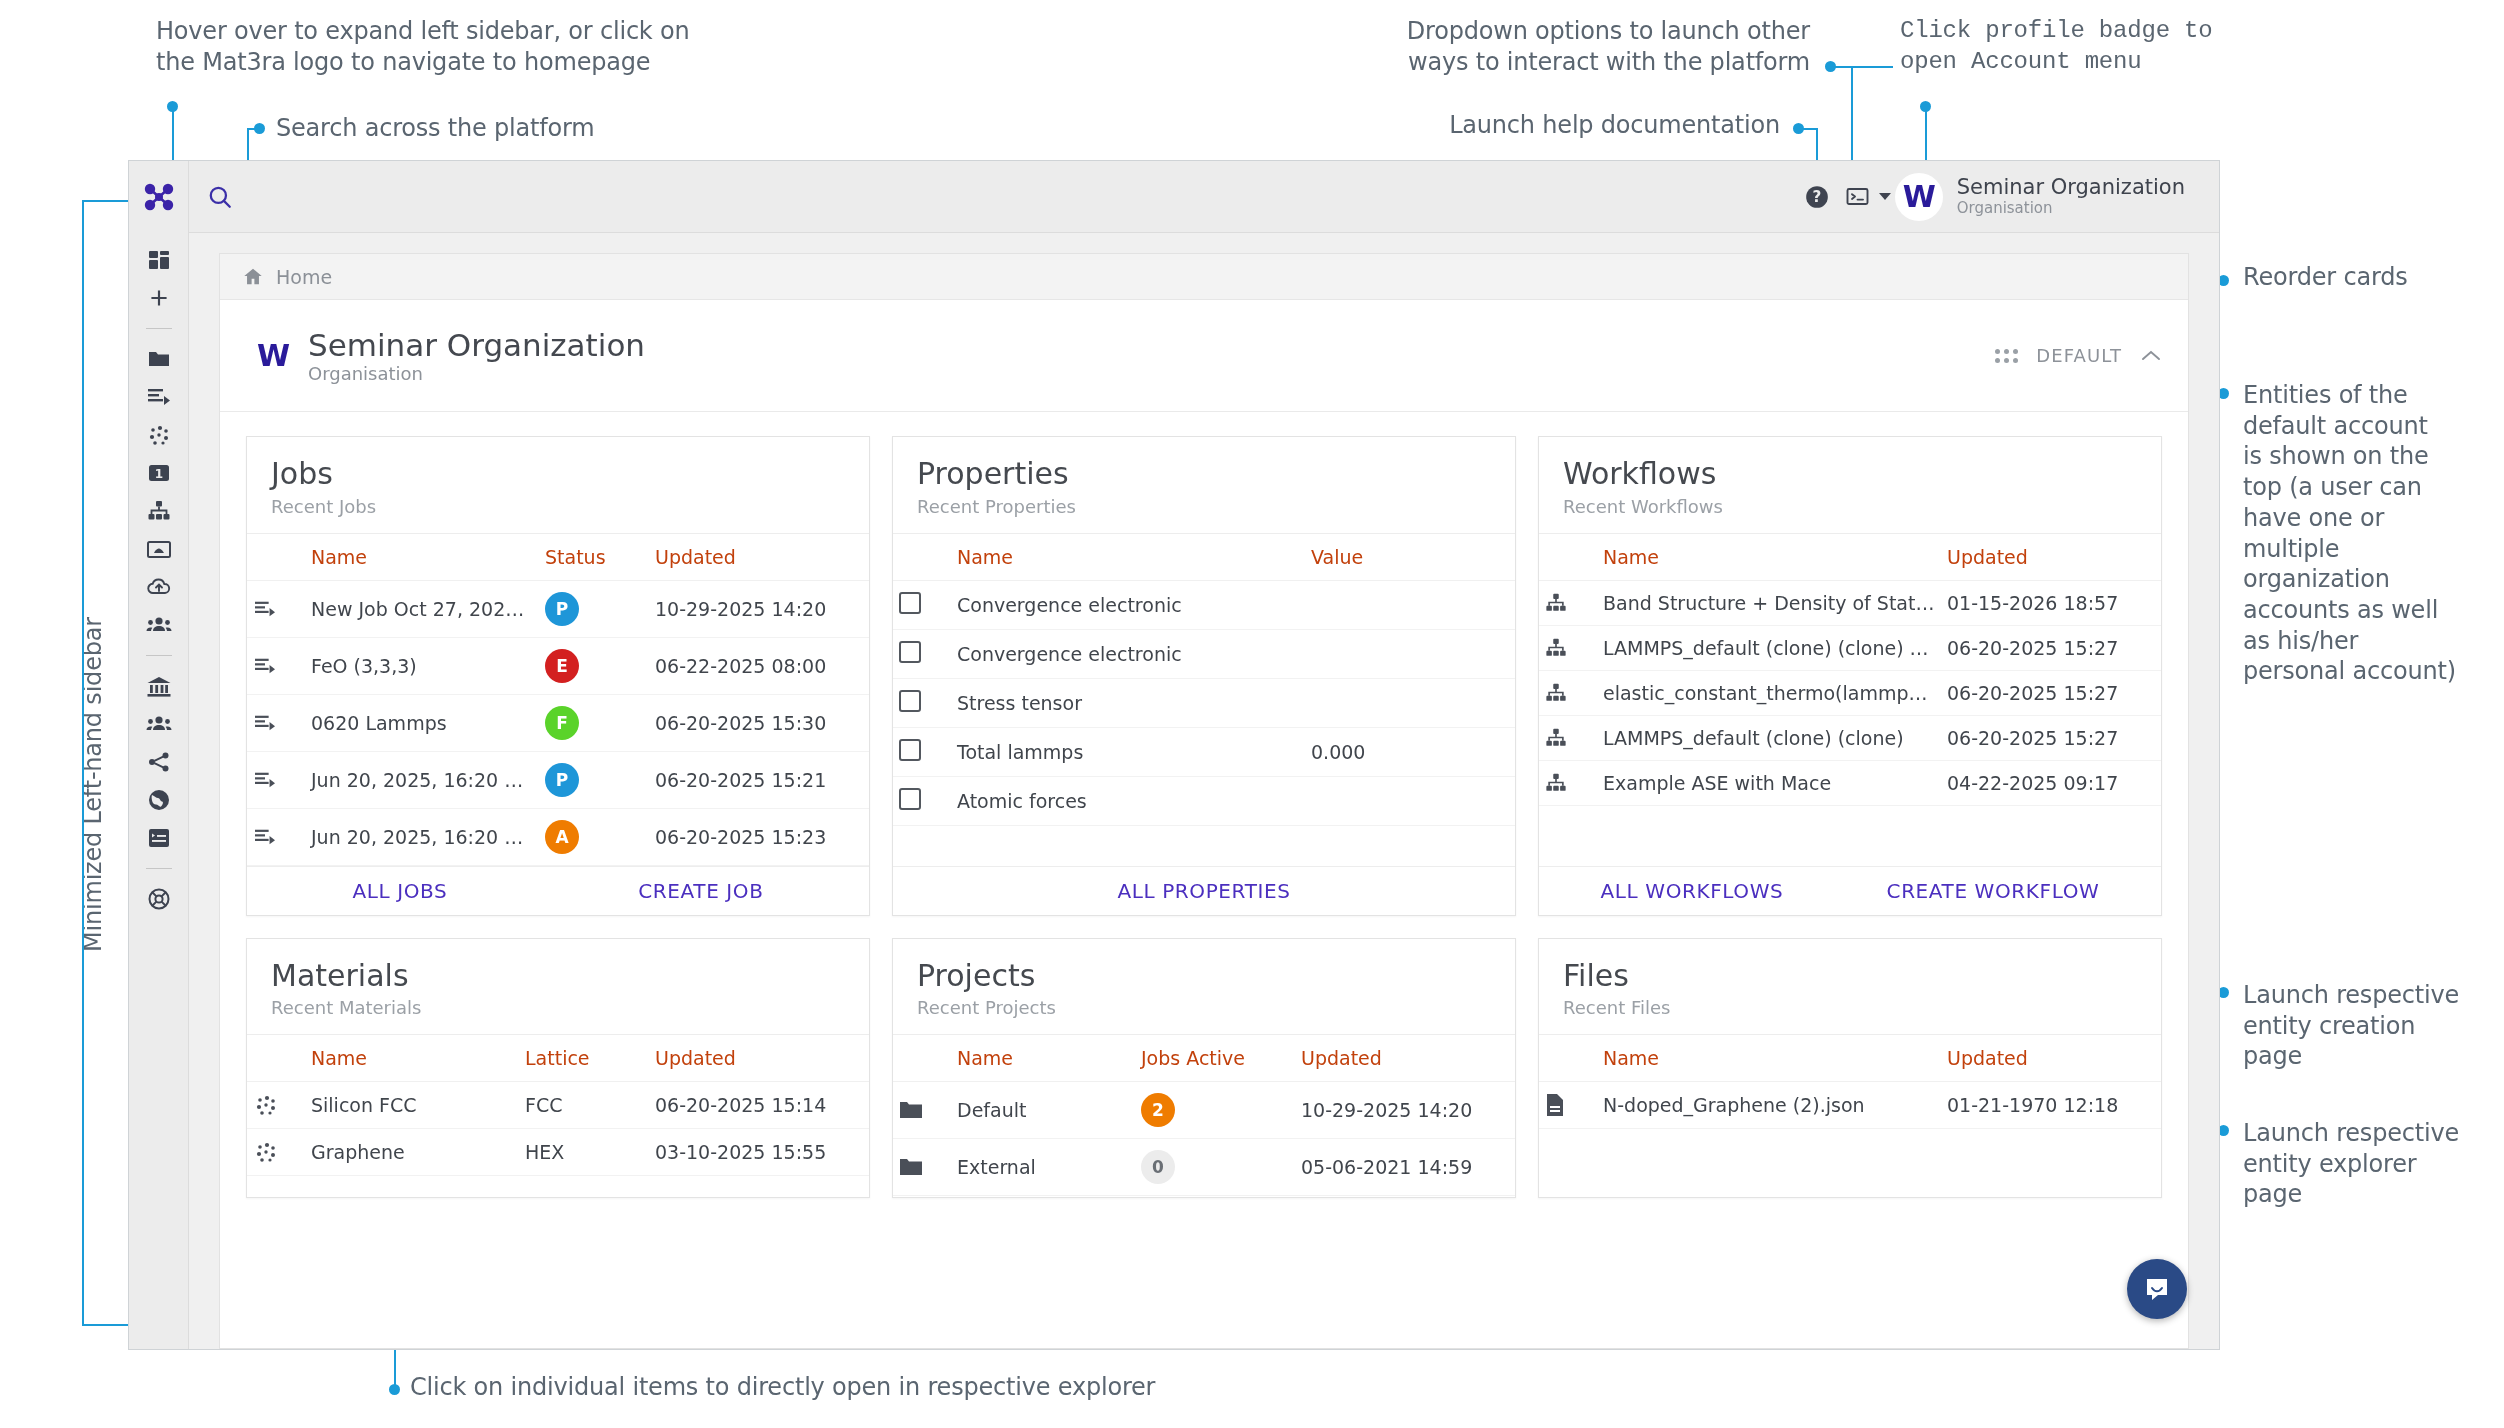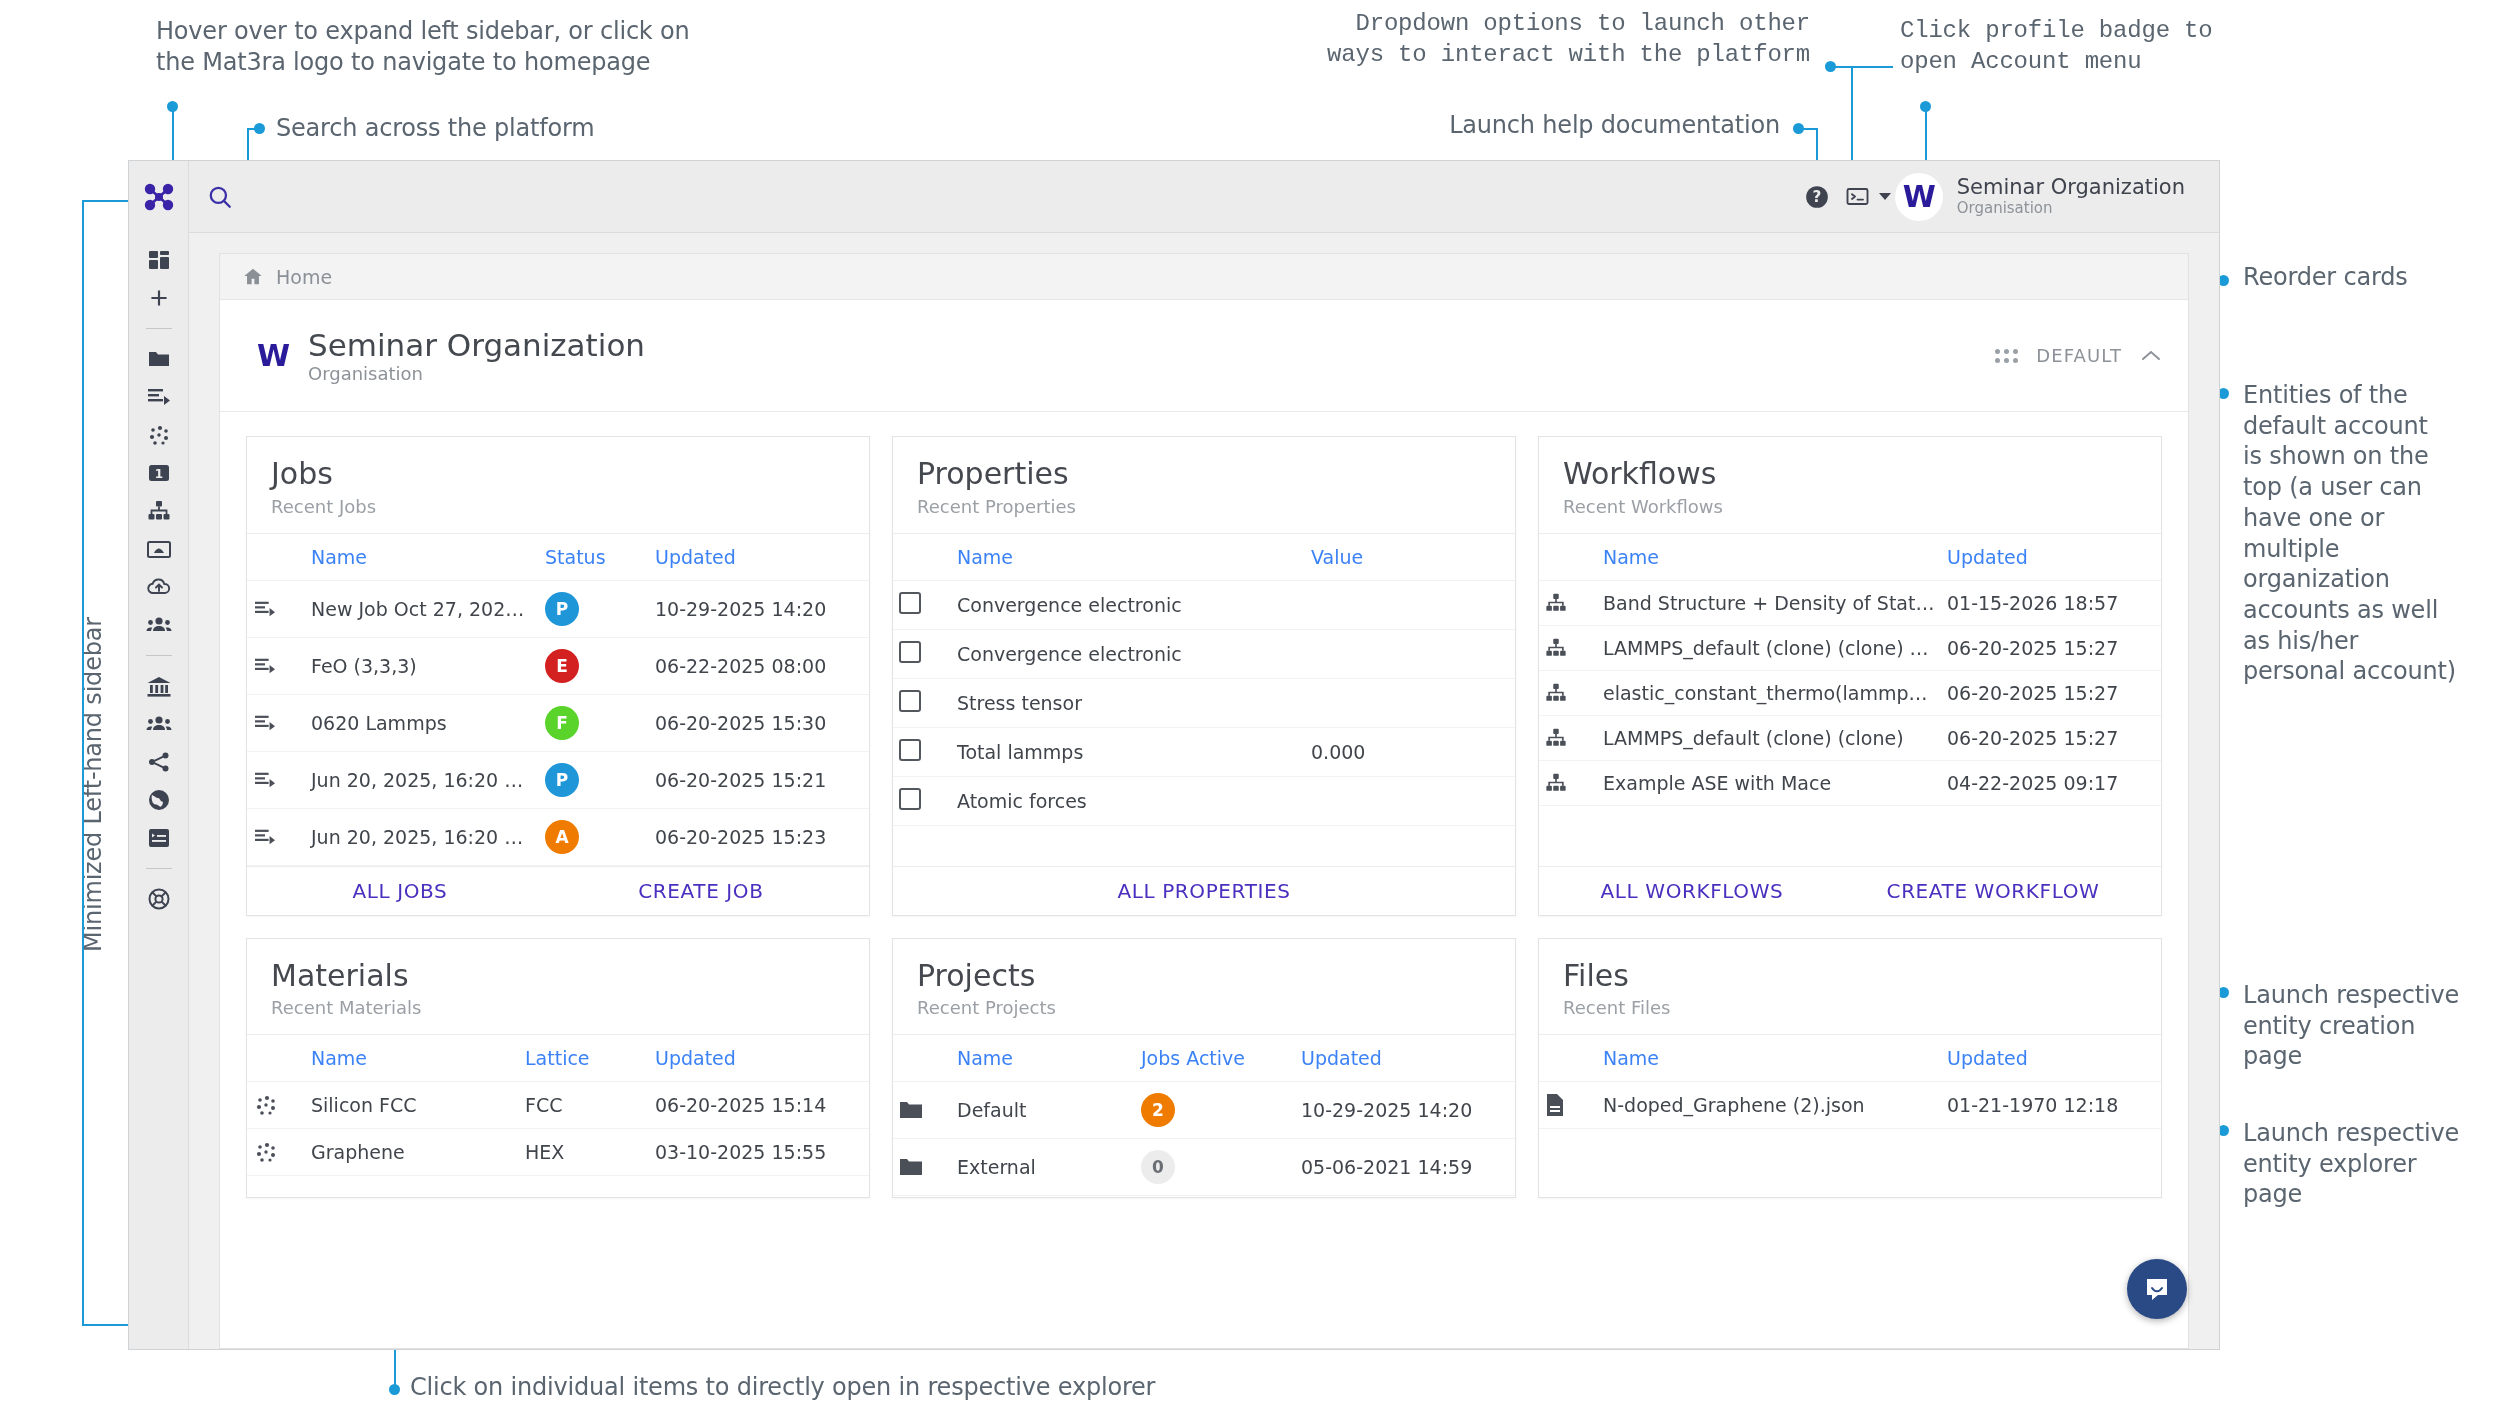--- a/index.html
+++ b/index.html
@@ -124,21 +124,21 @@
   .card {
     background: #fff; border: 1px solid #e3e3e3;
     display: flex; flex-direction: column;
     box-shadow: 0 1px 2px rgba(0,0,0,0.045);
   }
   .card-head { padding: 20px 24px 16px 24px; border-bottom: 1px solid #ededed; }
   .card-title { font-size: 30px; color: #45494f; font-family:"DejaVu Sans",sans-serif; line-height:1.15; }
   .card-sub { font-size: 18px; color: #9ba0a6; font-family:"DejaVu Sans",sans-serif; margin-top: 4px; }
   table.t { width: 100%; border-collapse: collapse; table-layout: fixed; }
   table.t th {
-    font-weight: 400; color: #3b82f6; font-size: 19px; text-align: left;
+    font-weight: 400; color: #c2410c; font-size: 19px; text-align: left;
     padding: 12px 6px; font-family:"DejaVu Sans",sans-serif;
     border-bottom: 1px solid #f0f0f0;
   }
   table.t td {
     padding: 11px 6px; font-size: 19px; color: #40454c;
     font-family:"DejaVu Sans",sans-serif;
     border-bottom: 1px solid #f2f2f2;
     white-space: nowrap; overflow: hidden; text-overflow: ellipsis;
   }
   td.ic, th.ic { width: 54px; padding-left: 18px; padding-right: 0; }
@@ -177,21 +177,21 @@
   <div class="anno" style="left:156px; top:16px; width:620px;">Hover over to expand left sidebar, or click on
 the Mat3ra logo to navigate to homepage</div>
   <div class="dot" style="left:167px; top:101px;"></div>
   <div class="lead v" style="left:172px; top:106px; height:56px;"></div>
 
   <div class="anno" style="left:276px; top:113px;">Search across the platform</div>
   <div class="dot" style="left:254px; top:123px;"></div>
   <div class="lead h" style="left:247px; top:128px; width:12px;"></div>
   <div class="lead v" style="left:247px; top:128px; height:34px;"></div>
 
-  <div class="anno rt" style="left:1230px; top:9px; width:580px;font-family:Liberation Mono, monospace;">Dropdown options to launch other
+  <div class="anno rt" style="left:1230px; top:16px; width:580px;">Dropdown options to launch other
 ways to interact with the platform</div>
   <div class="dot" style="left:1825px; top:61px;"></div>
   <div class="lead h" style="left:1833px; top:66px; width:60px;"></div>
   <div class="lead v" style="left:1851px; top:66px; height:96px;"></div>
 
   <div class="anno rt" style="left:1180px; top:110px; width:600px;">Launch help documentation</div>
   <div class="dot" style="left:1793px; top:123px;"></div>
   <div class="lead h" style="left:1800px; top:128px; width:18px;"></div>
   <div class="lead v" style="left:1816px; top:128px; height:34px;"></div>
 

